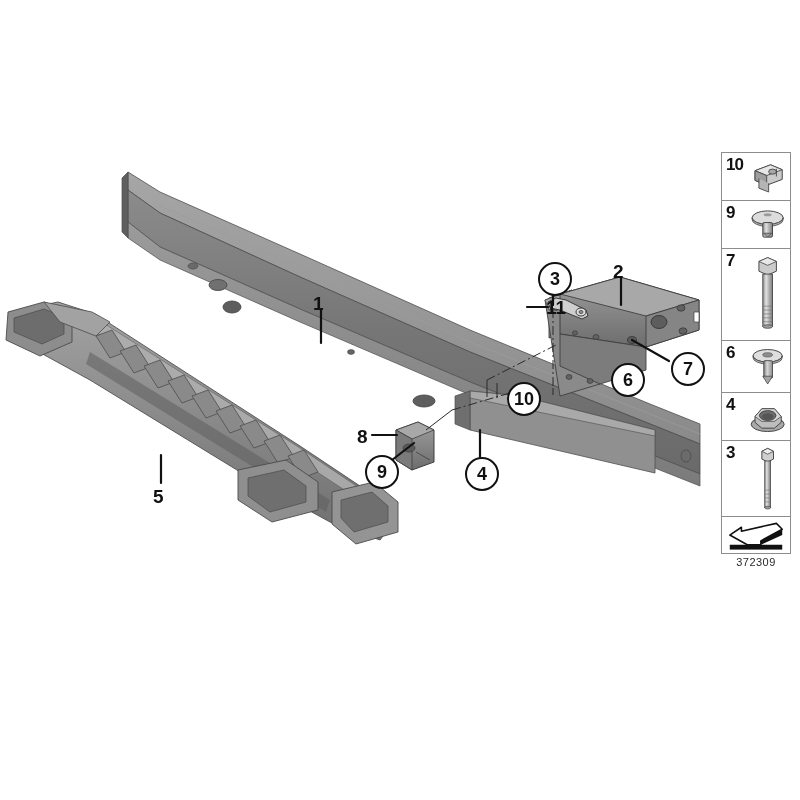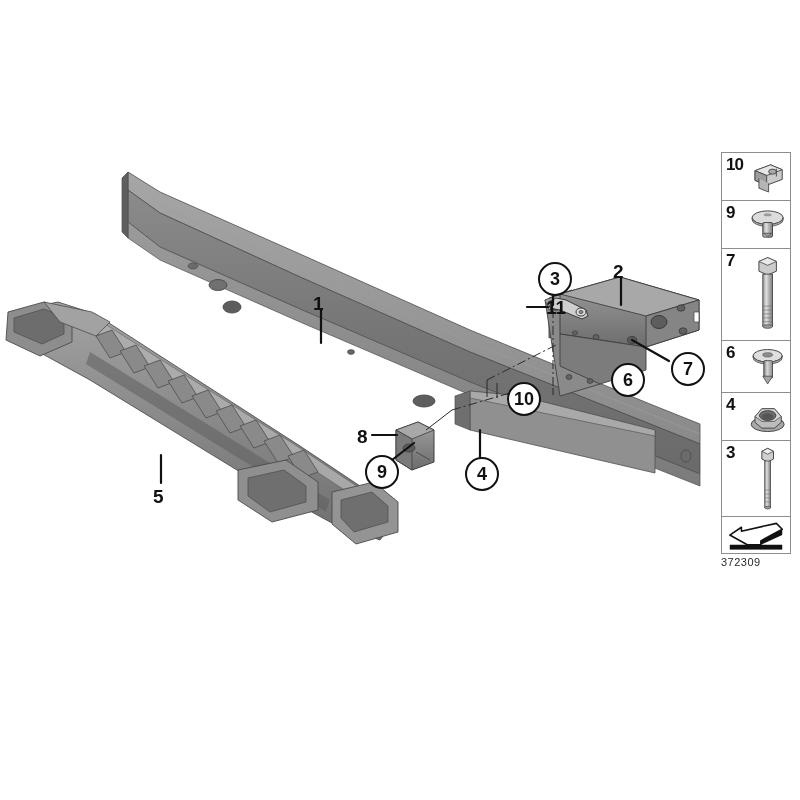--- a/index.html
+++ b/index.html
@@ -20,21 +20,21 @@
   #legend{position:absolute;left:721px;top:152px;width:70px;height:402px;
           border:1px solid #8d8d8d;background:#fff;box-sizing:border-box;}
   .lrow{position:relative;border-bottom:1px solid #8d8d8d;box-sizing:border-box;
         width:100%;}
   .lrow:last-child{border-bottom:none;}
   .lnum{position:absolute;left:4px;top:2px;font-weight:bold;font-size:17px;
         color:#111;letter-spacing:-1px;}
   .lart{position:absolute;left:0;top:0;width:100%;height:100%;}
 
   #legend-id{position:absolute;left:721px;top:556px;width:70px;
-             text-align:left;font-size:11px;color:#2b2b2b;letter-spacing:.5px;}
+             text-align:center;font-size:11px;color:#2b2b2b;letter-spacing:.5px;}
 
   
   #footer{position:absolute;left:0;top:700px;width:800px;height:100px;}
 </style>
 </head>
 <body>
 
 <div id="stage">
 
   <svg id="svgroot" viewBox="0 0 800 800">

